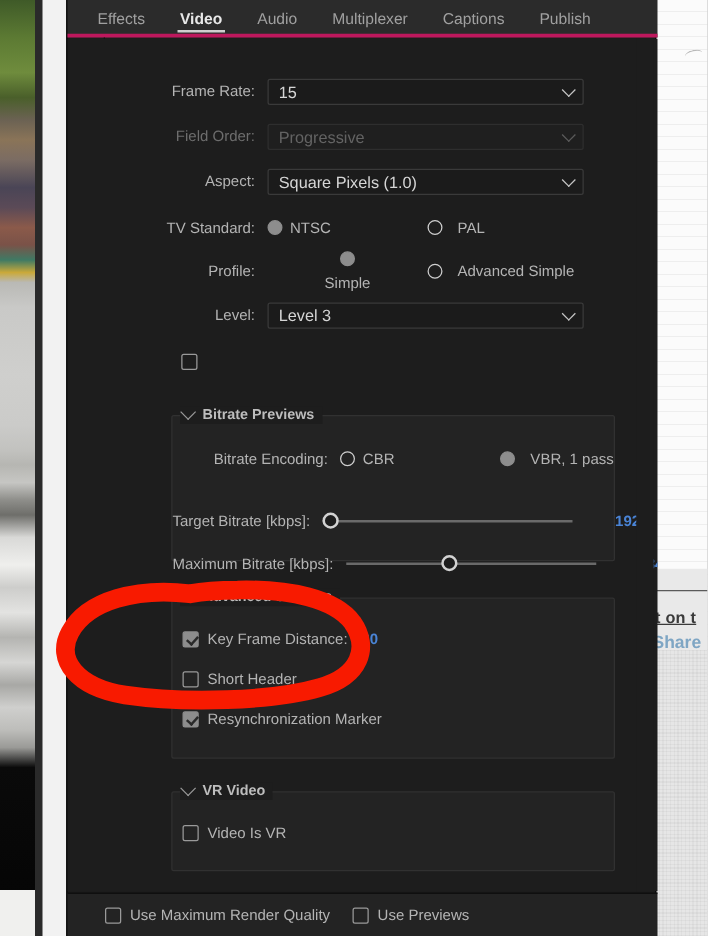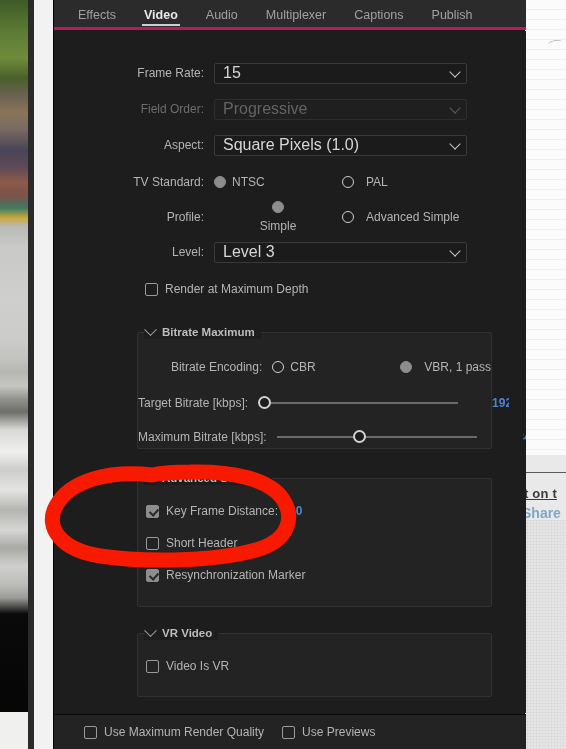--- a/index.html
+++ b/index.html
@@ -147,21 +147,21 @@
   .row-label.dim { color: #6d6d6d; }
 
   .select {
     position: relative;
     width: 253px; height: 21px; box-sizing: border-box;
     background: #1b1b1b;
     border: 1px solid #3a3a3a;
     border-radius: 2px;
     display: flex; align-items: center;
     padding: 0 8px;
-    font-size: 16px; color: #d6d6d6;
+    font-size: 13px; color: #d6d6d6;
   }
   .select.disabled { color: #636363; border-color: #2e2e2e; background: #1f1f1f; }
   .select .chev {
     position: absolute; right: 7px; top: 50%;
     width: 7px; height: 7px; margin-top: -5px;
     border-right: 1.4px solid #c6c6c6;
     border-bottom: 1.4px solid #c6c6c6;
     transform: rotate(45deg);
   }
   .select.disabled .chev { border-color: #5b5b5b; }
@@ -354,44 +354,43 @@
         <div class="row" style="margin-top:5px;">
           <div class="row-label">Level:</div>
           <div class="select">
             <span>Level 3</span>
             <span class="chev"></span>
           </div>
         </div>
 
         <div class="cb-row" style="margin-top:8px; margin-left:91px;">
           <span class="cb off"></span>
-          <span class="cb-label">Render at Maximum Depth</span>
         </div>
 
         <div class="group" style="margin:29px 0 0 83px; width:355px; height:117px;">
           <div class="group-header">
             <span class="disclosure"></span>
-            <span class="group-title">Bitrate Maximum</span>
+            <span class="group-title">Bitrate Previews</span>
           </div>
 
           <div class="row" style="margin-top:19px;">
             <div class="row-label" style="width:145px;">Bitrate Encoding:</div>
             <div class="radio-group">
               <div class="radio-item" style="width:128px;">
                 <span class="radio off"></span>
                 <span>CBR</span>
               </div>
               <div class="radio-item second">
                 <span class="radio on"></span>
                 <span>VBR, 1 pass</span>
               </div>
             </div>
           </div>
 
-          <div class="row" style="margin-top:6px;">
+          <div class="row" style="margin-top:20px;">
             <div class="row-label" style="width:145px;">Target Bitrate [kbps]:</div>
             <div class="slider-wrap">
               <div class="slider">
                 <div class="slider-track"></div>
                 <div class="slider-thumb" style="left:0px;"></div>
               </div>
               <div class="slider-value">192</div>
             </div>
           </div>
 

